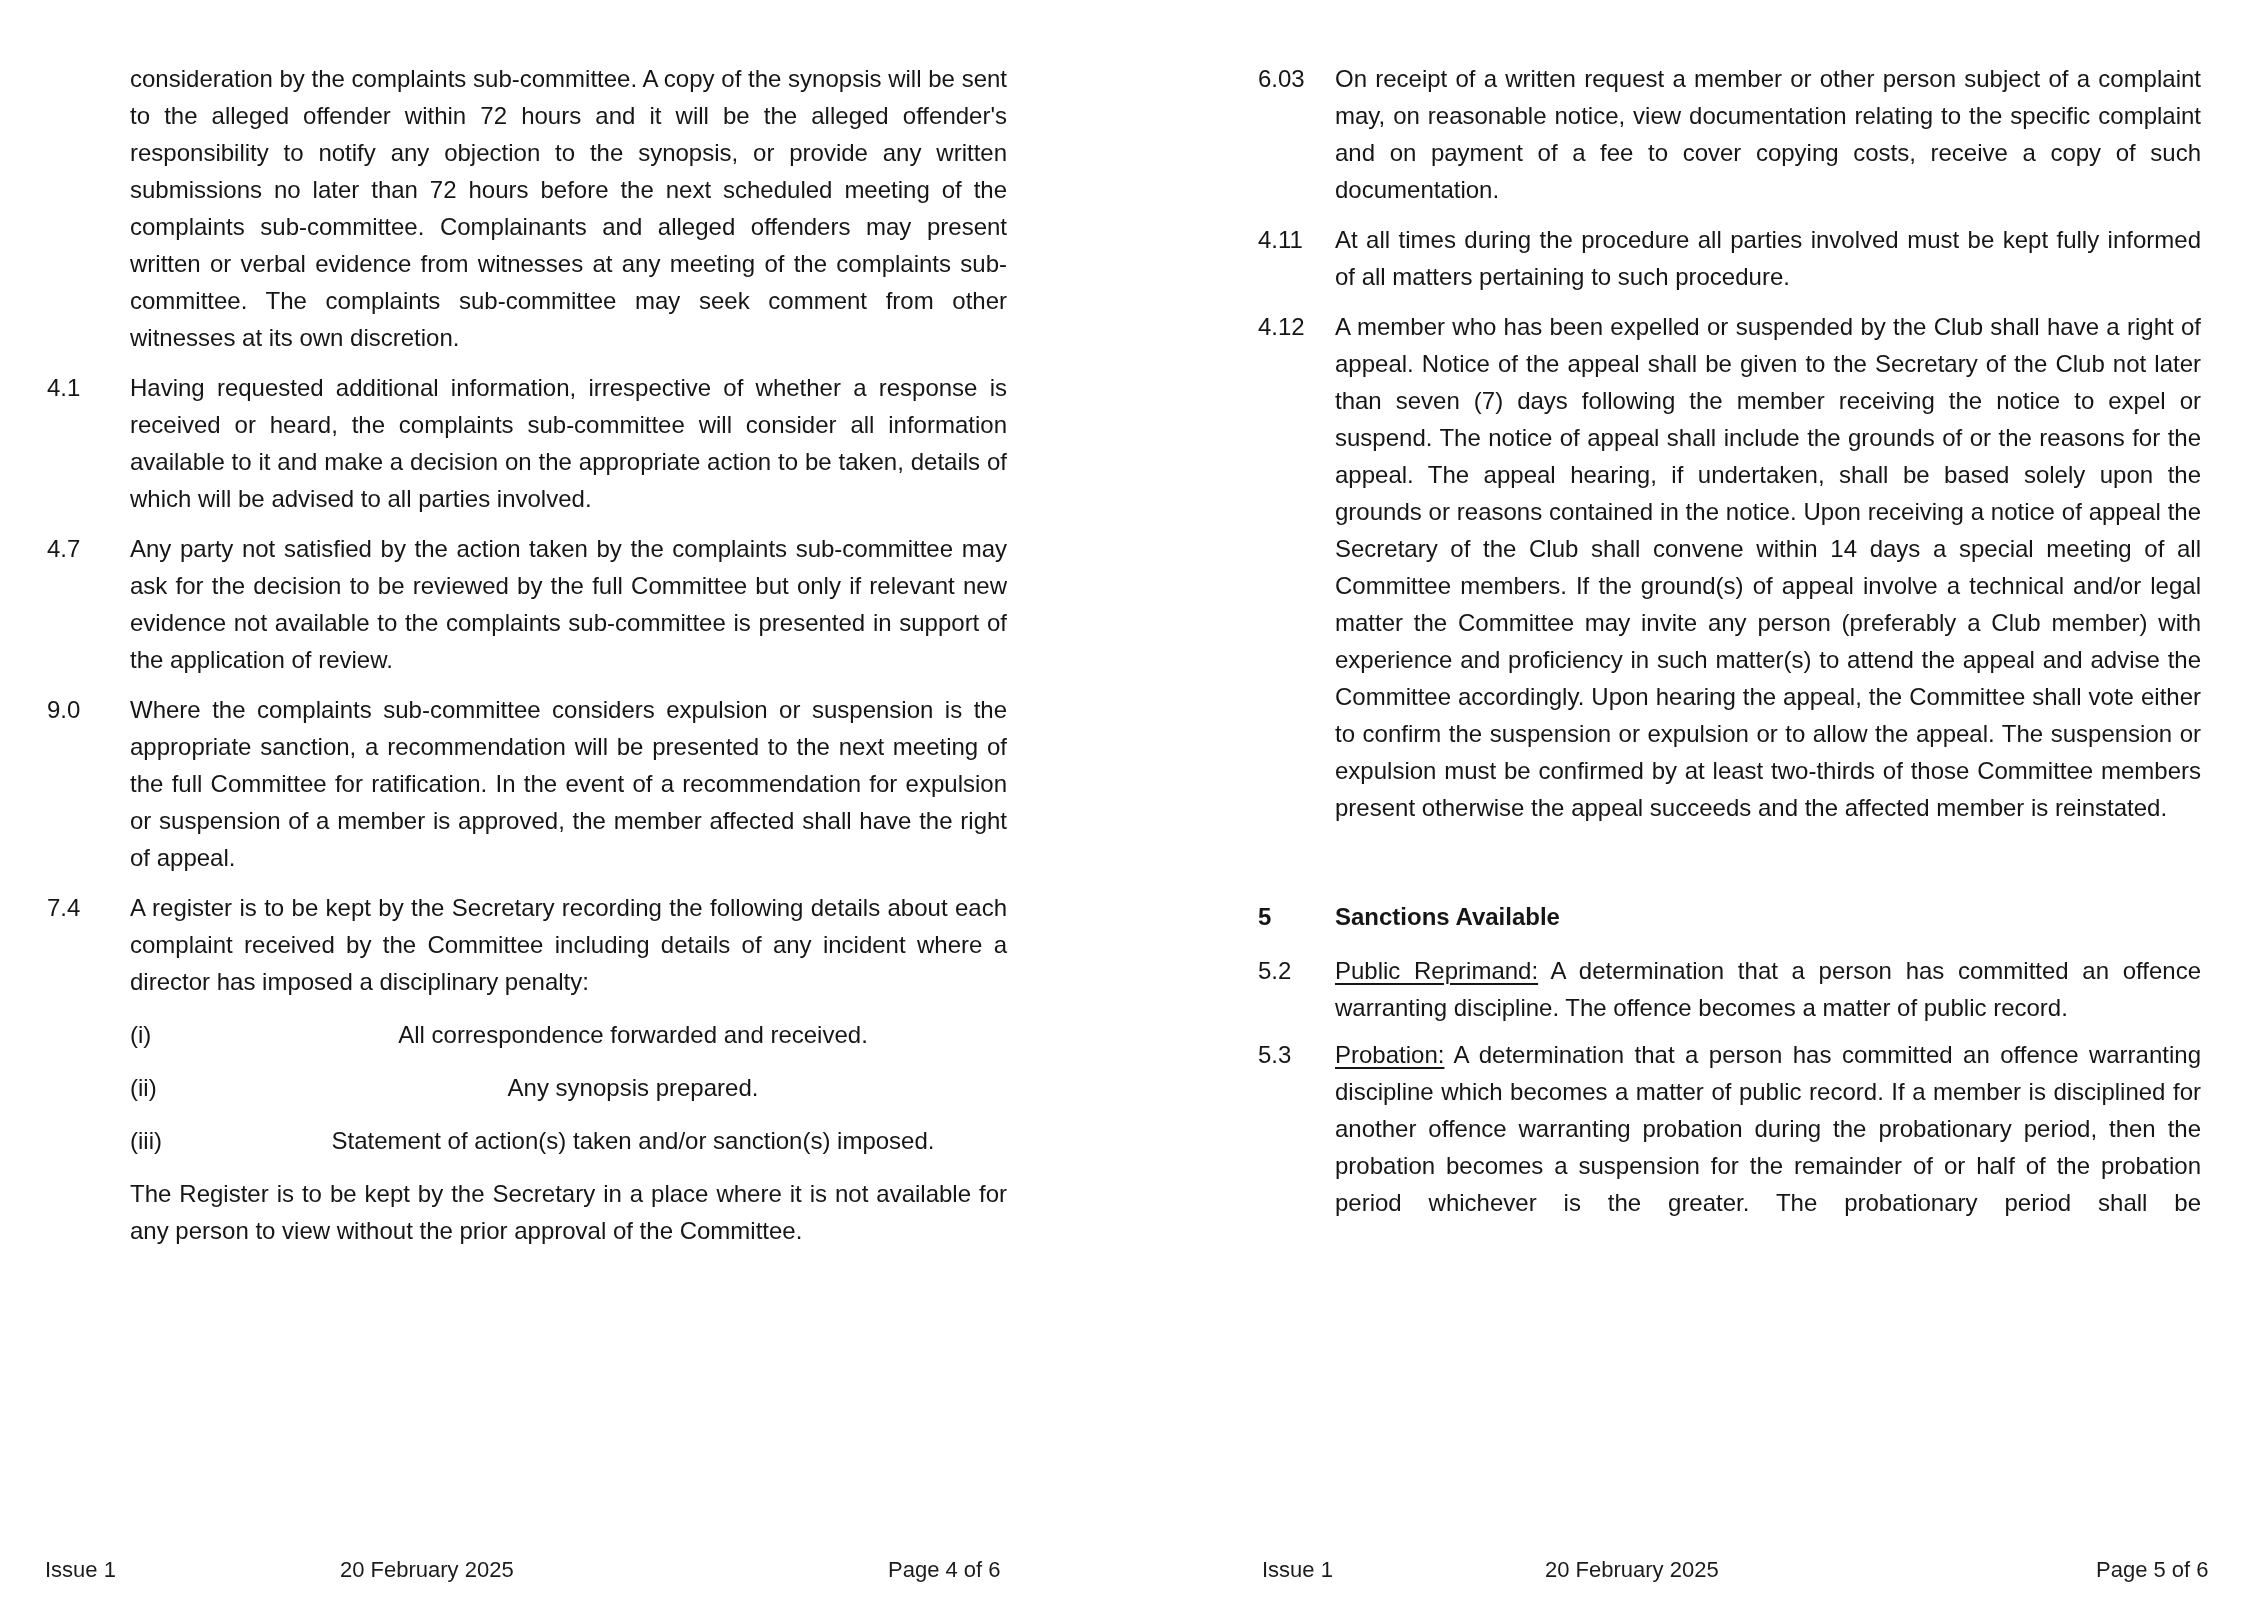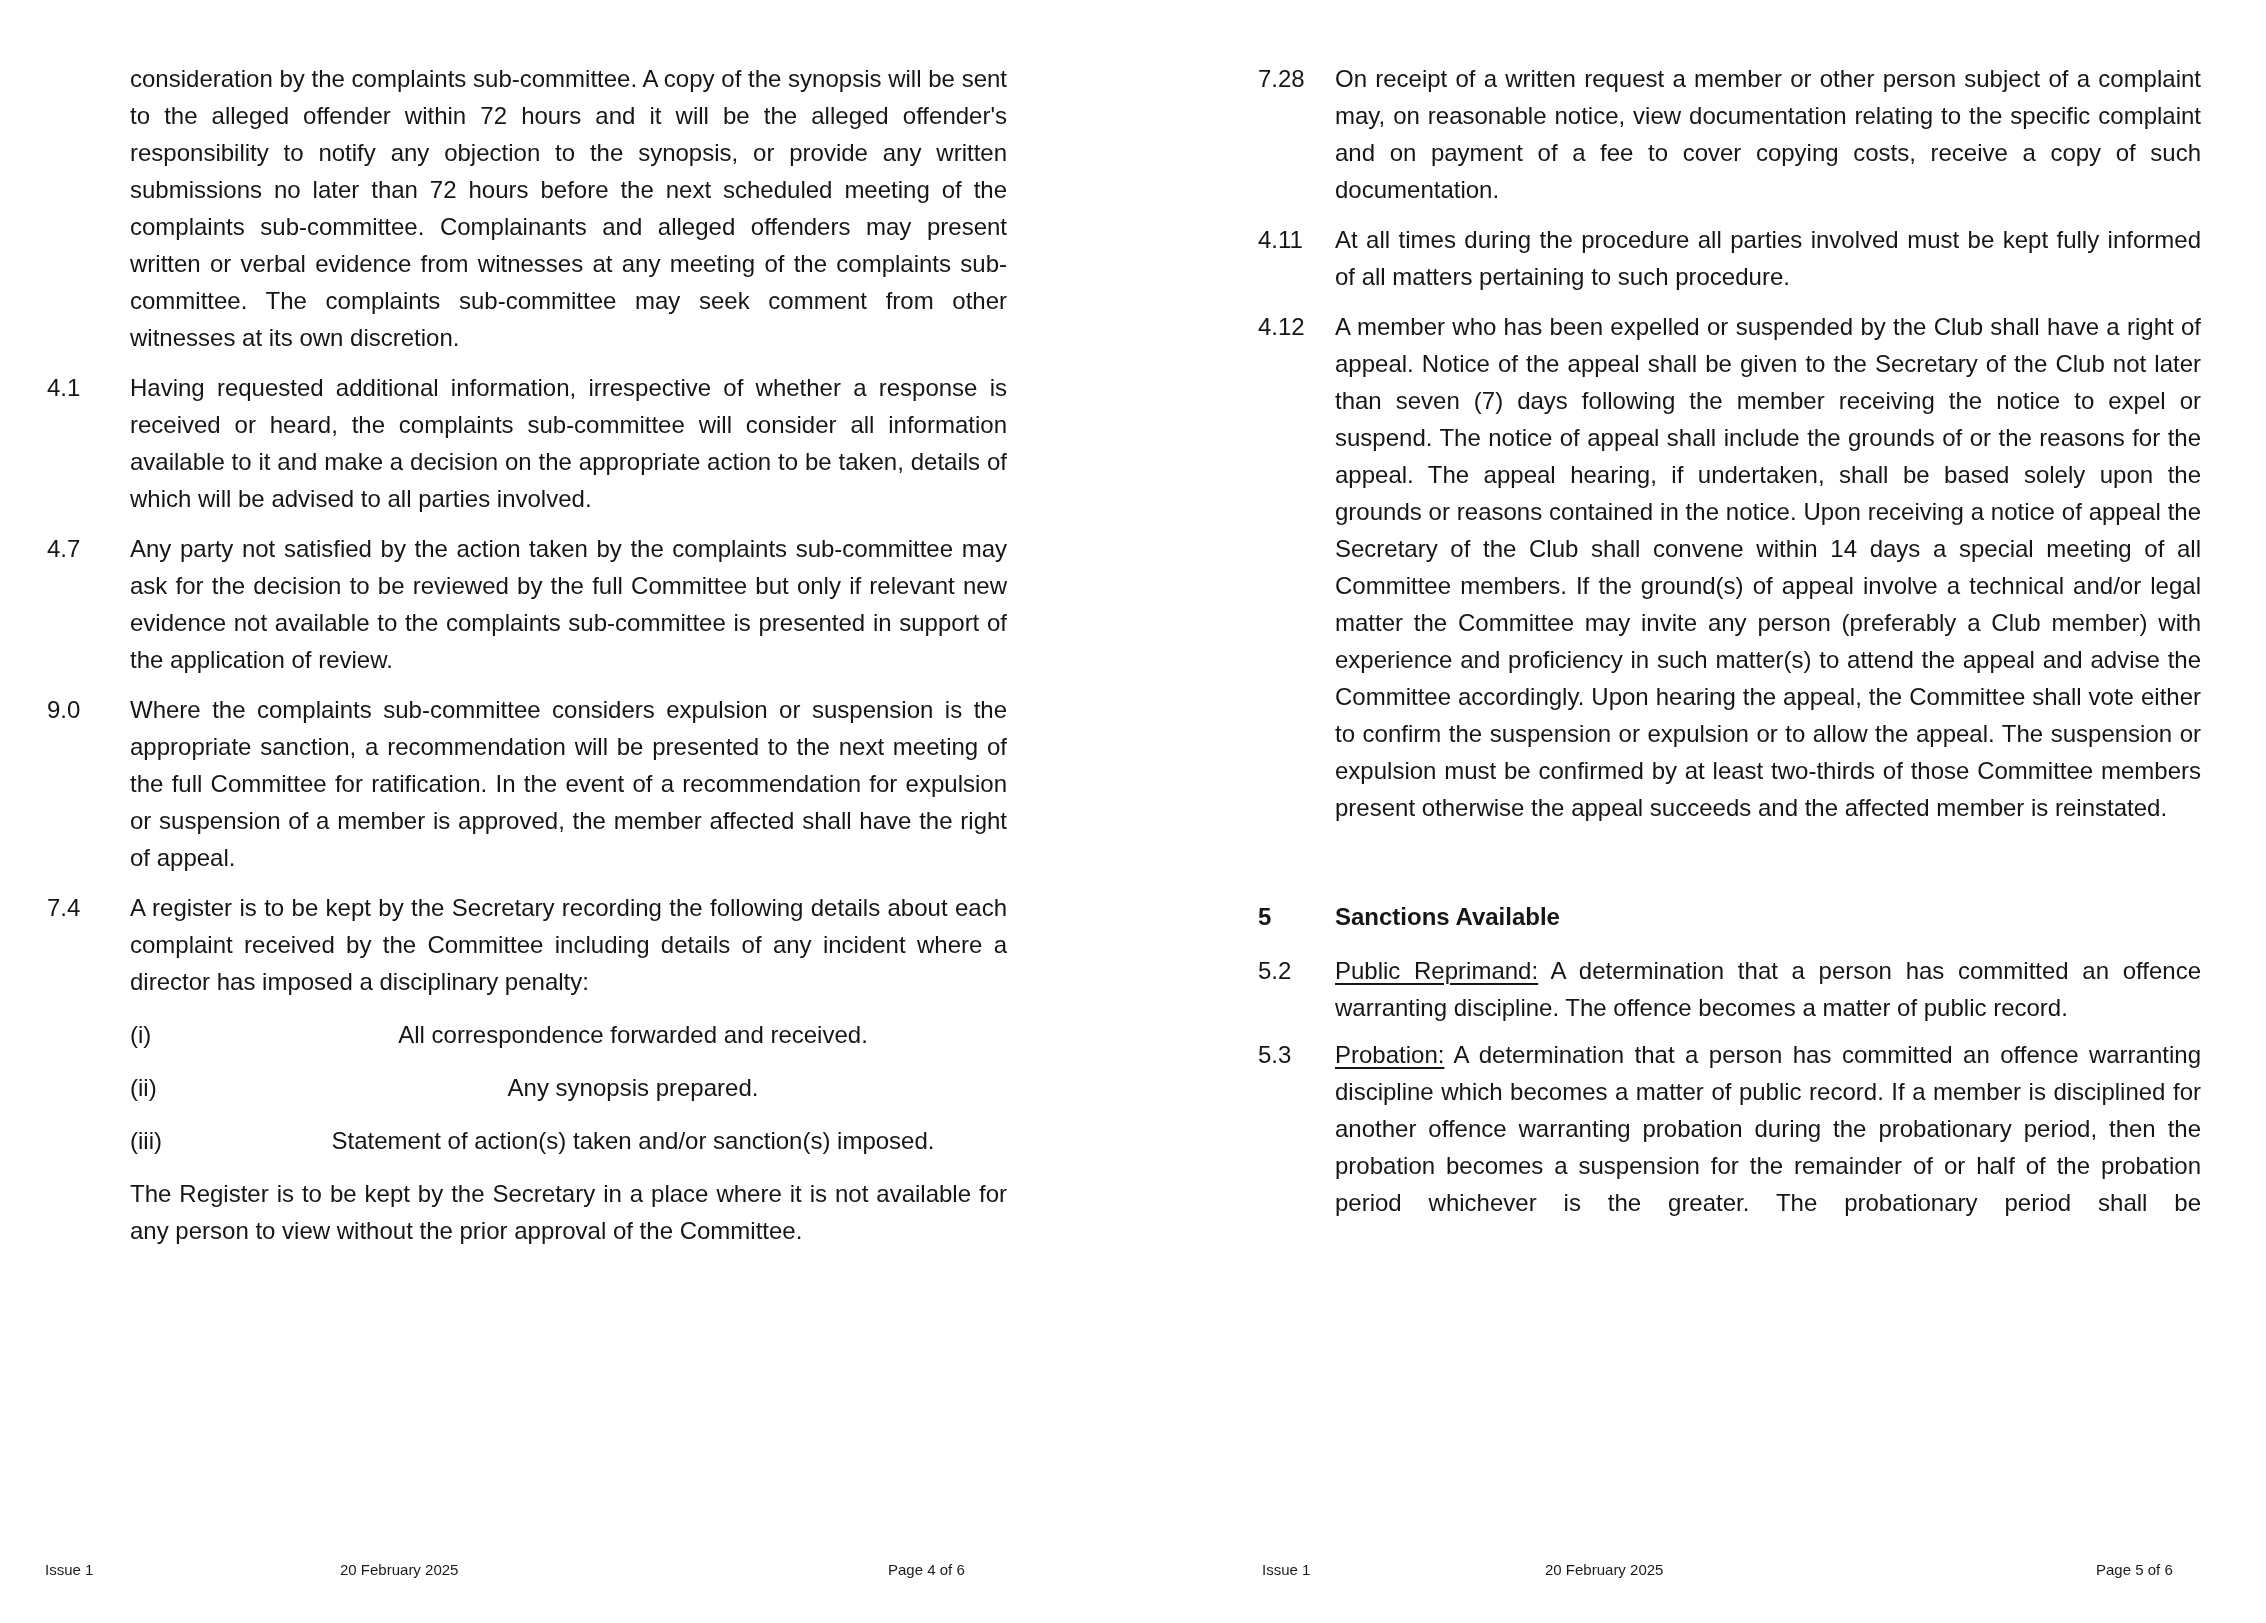--- a/index.html
+++ b/index.html
@@ -32,21 +32,21 @@
 
   
   #pc1 .block-3{margin-top:72px}
   #pc1 .block-4{margin-top:21px}
   #pc1 .block-5{margin-top:17px}
   #pc1 .block-6{margin-top:10px}
   #pc1 .block-6 .text{text-align-last:justify}
 
   .lead{text-decoration:underline;text-decoration-thickness:2px;text-underline-offset:4px}
 
-  .footer span{position:absolute;top:1557px;font-size:15px;line-height:26px;color:#1b1b1b;white-space:nowrap}
+  .footer span{position:absolute;top:1557px;font-size:22px;line-height:26px;color:#1b1b1b;white-space:nowrap}
   .page-left  .f-issue{left:45px}
   .page-left  .f-date{left:340px}
   .page-left  .f-page{left:888px}
   .page-right .f-issue{left:129px}
   .page-right .f-date{left:412px}
   .page-right .f-page{left:963px}
 </style>
 </head>
 <body>
 
@@ -90,21 +90,21 @@
   <div class="footer">
     <span class="f-issue">Issue 1</span>
     <span class="f-date">20 February 2025</span>
     <span class="f-page">Page 4 of 6</span>
   </div>
 </section>
 
 <section class="page page-right">
   <div class="content" id="pc1">
       <div class="block block-0 paragraph">
-        <span class="num">7.28</span>
+        <span class="num">6.03</span>
         <div class="text"><span>On receipt of a written request a member or other person subject of a complaint may, on reasonable notice, view documentation relating to the specific complaint and on payment of a fee to cover copying costs, receive a copy of such documentation.</span></div>
       </div>
       <div class="block block-1 paragraph">
         <span class="num">4.11</span>
         <div class="text"><span>At all times during the procedure all parties involved must be kept fully informed of all matters pertaining to such procedure.</span></div>
       </div>
       <div class="block block-2 paragraph">
         <span class="num">4.12</span>
         <div class="text"><span>A member who has been expelled or suspended by the Club shall have a right of appeal. Notice of the appeal shall be given to the Secretary of the Club not later than seven (7) days following the member receiving the notice to expel or suspend. The notice of appeal shall include the grounds of or the reasons for the appeal. The appeal hearing, if undertaken, shall be based solely upon the grounds or reasons contained in the notice. Upon receiving a notice of appeal the Secretary of the Club shall convene within 14 days a special meeting of all Committee members. If the ground(s) of appeal involve a technical and/or legal matter the Committee may invite any person (preferably a Club member) with experience and proficiency in such matter(s) to attend the appeal and advise the Committee accordingly. Upon hearing the appeal, the Committee shall vote either to confirm the suspension or expulsion or to allow the appeal. The suspension or expulsion must be confirmed by at least two-thirds of those Committee members present otherwise the appeal succeeds and the affected member is reinstated.</span></div>
       </div>

